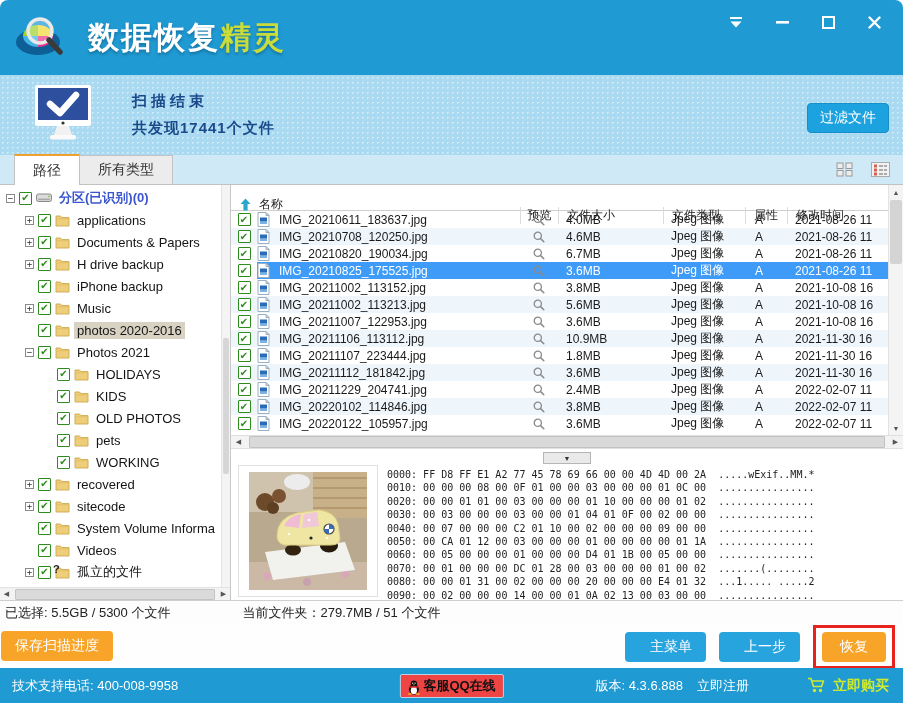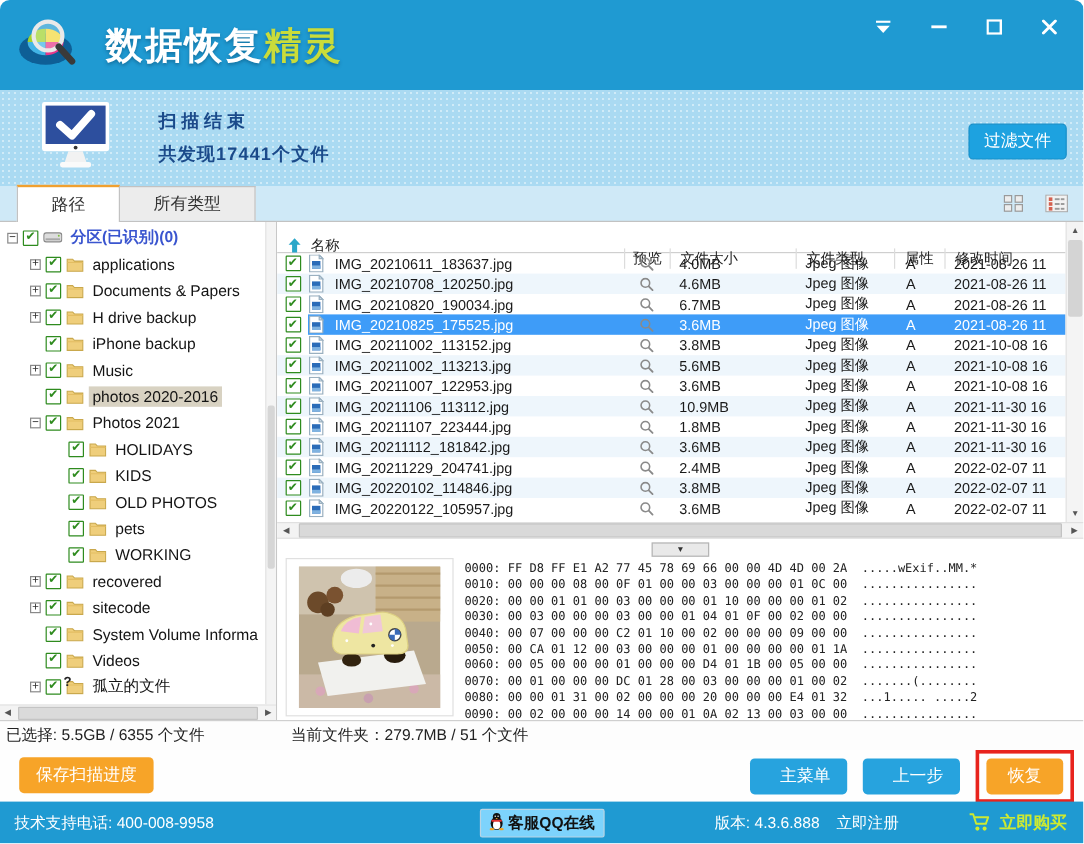--- a/index.html
+++ b/index.html
@@ -19,21 +19,21 @@
     background-image:radial-gradient(rgba(255,255,255,.45) 1px,transparent 1px);background-size:5px 5px;gap:16px;}
   .monitor{margin-left:34px;}
   .banner-texts{margin-left:22px;}
   .banner-title{font-size:15px;font-weight:bold;color:#1b4a8a;letter-spacing:4px;}
   .banner-sub{font-size:15px;font-weight:bold;color:#1b4a8a;margin-top:8px;letter-spacing:1px;}
   .filter-btn{position:absolute;right:14px;top:28px;background:#1da2e0;color:#fff;font-size:14px;
     padding:5px 12px;border-radius:4px;border:1px solid #168fc9;cursor:pointer;}
 
   
   .tabbar{height:30px;background:#cfe9f7;border-bottom:1px solid #c2c2c2;position:relative;display:flex;align-items:flex-end;box-sizing:border-box;}
-  .tab{height:29px;box-sizing:border-box;display:flex;align-items:center;padding:0 28px;font-size:14px;color:#333;
+  .tab{height:29px;box-sizing:border-box;display:flex;align-items:center;padding:0 18px;font-size:14px;color:#333;
     border:1px solid #c2c2c2;border-bottom:none;background:#ececec;margin-left:14px;cursor:pointer;}
   .tab.active{background:#fff;border-top:2px solid #f0a030;margin-left:14px;margin-bottom:-1px;height:31px;}
   .tab + .tab{margin-left:0;border-left:none;}
   .viewtoggles{position:absolute;right:12px;top:5px;display:flex;gap:14px;}
   .vtbtn{width:22px;height:18px;display:flex;align-items:center;justify-content:center;cursor:pointer;}
 
   
   .main{height:415px;display:flex;position:relative;}
   .dotted{background-image:radial-gradient(#dcebf5 1px,transparent 1px);background-size:5px 5px;}
 
@@ -99,29 +99,29 @@
     white-space:pre;overflow:hidden;padding-top:3px;}
 
   
   .statusline{height:25px;border-top:1px solid #cfcfcf;box-sizing:border-box;font-size:13px;color:#222;display:flex;align-items:center;background:#fdfdfd;}
   .statusline .s1{margin-left:5px;}
   .statusline .s2{margin-left:72px;}
   .actions{height:43px;position:relative;background:#fefefe;}
   .btn{border:none;border-radius:4px;color:#fff;font-size:14px;font-family:inherit;cursor:pointer;padding:6px 14px;}
   .btn.orange{background:#f7a428;}
   .btn.blue{background:#27a3de;padding-left:25px;}
-  .save-btn{position:absolute;left:16px;top:6px;}
+  .save-btn{position:absolute;left:1px;top:6px;}
   .right-actions{position:absolute;right:8px;top:0;height:100%;display:flex;align-items:center;gap:13px;}
   .redbox{border:3px solid #e8231d;padding:4px 6px;display:flex;align-items:center;justify-content:center;}
   .redbox .btn{padding:6px 18px;}
 
   .footer{height:35px;background:#1f9ad2;display:flex;align-items:center;font-size:13px;color:#fff;position:relative;}
   .phone{margin-left:12px;}
-  .qq-badge{position:absolute;left:50%;transform:translateX(-50%);background:#7dd3fc;border:1px solid #b9d4e4;border-radius:2px;
-    color:#111;display:flex;align-items:flex-start;gap:4px;padding:2px 7px;font-size:13px;font-weight:bold;cursor:pointer;}
+  .qq-badge{position:absolute;left:50%;transform:translateX(-50%);background:#ef4444;border:1px solid #b9d4e4;border-radius:2px;
+    color:#111;display:flex;align-items:flex-end;gap:4px;padding:2px 7px;font-size:13px;font-weight:bold;cursor:pointer;}
   .ver-group{margin-left:auto;display:flex;align-items:center;}
   .version{margin-right:14px;}
   .register{margin-right:58px;cursor:pointer;}
   .buy{display:flex;align-items:center;gap:7px;margin-right:14px;cursor:pointer;}
   .buy-label{color:#cdea31;font-size:14px;font-weight:bold;}
 </style>
 </head>
 <body>
 
 <div class="win">
@@ -804,21 +804,21 @@
               <circle cx="60" cy="48" r="1.2" fill="#fff"></circle>
               <circle cx="78" cy="66" r="1.2" fill="#fff"></circle>
           </svg>
         </div>
         <div class="hex" id="hex"><div class="hexline">0000: FF D8 FF E1 A2 77 45 78 69 66 00 00 4D 4D 00 2A  .....wExif..MM.*</div><div class="hexline">0010: 00 00 00 08 00 0F 01 00 00 03 00 00 00 01 0C 00  ................</div><div class="hexline">0020: 00 00 01 01 00 03 00 00 00 01 10 00 00 00 01 02  ................</div><div class="hexline">0030: 00 03 00 00 00 03 00 00 01 04 01 0F 00 02 00 00  ................</div><div class="hexline">0040: 00 07 00 00 00 C2 01 10 00 02 00 00 00 09 00 00  ................</div><div class="hexline">0050: 00 CA 01 12 00 03 00 00 00 01 00 00 00 00 01 1A  ................</div><div class="hexline">0060: 00 05 00 00 00 01 00 00 00 D4 01 1B 00 05 00 00  ................</div><div class="hexline">0070: 00 01 00 00 00 DC 01 28 00 03 00 00 00 01 00 02  .......(........</div><div class="hexline">0080: 00 00 01 31 00 02 00 00 00 20 00 00 00 E4 01 32  ...1..... .....2</div><div class="hexline">0090: 00 02 00 00 00 14 00 00 01 0A 02 13 00 03 00 00  ................</div></div>
       </div>
     </div>
   </div>
 
   <div class="statusline dotted">
-    <span class="s1">已选择: 5.5GB / 6355 个文件</span>
+    <span class="s1">已选择: 5.5GB / 5300 个文件</span>
     <span class="s2">当前文件夹：279.7MB / 51 个文件</span>
   </div>
 
   <div class="actions dotted">
     <button class="btn orange save-btn">保存扫描进度</button>
     <div class="right-actions">
       <button class="btn blue">主菜单</button>
       <button class="btn blue">上一步</button>
       <div class="redbox">
         <button class="btn orange">恢复</button>

